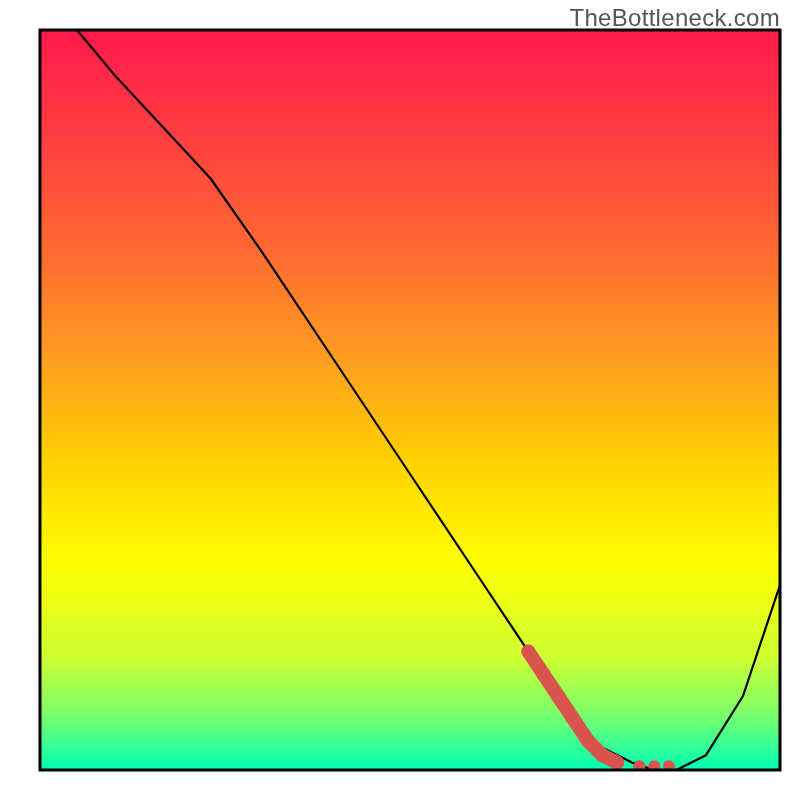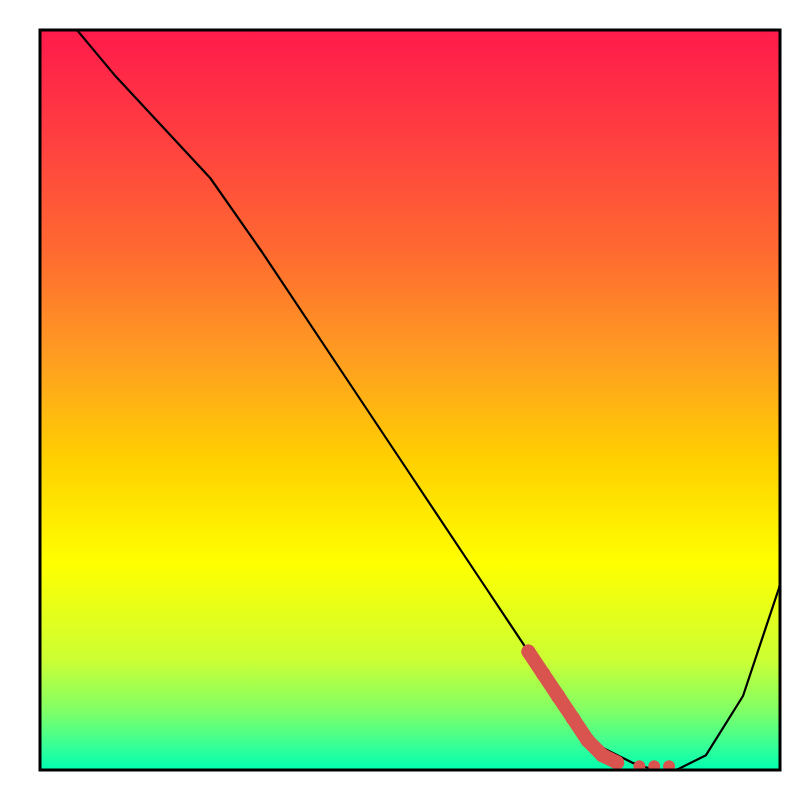--- a/index.html
+++ b/index.html
@@ -72,13 +72,14 @@
           <circle cx="617.2" cy="762.6" r="7" fill="#d9534f"></circle>
           <circle cx="639.4000000000001" cy="766.3" r="6" fill="#d9534f"></circle>
           <circle cx="654.1999999999999" cy="766.3" r="6" fill="#d9534f"></circle>
           <circle cx="669" cy="766.3" r="6" fill="#d9534f"></circle>
         </g>
     </g>
 
     <rect id="plot-frame" x="40" y="30" width="740" height="740" fill="none" stroke="#000000" stroke-width="3"></rect>
   </svg>
 
+  <div class="watermark">TheBottleneck.com</div>
 </div>
 
 </body></html>

